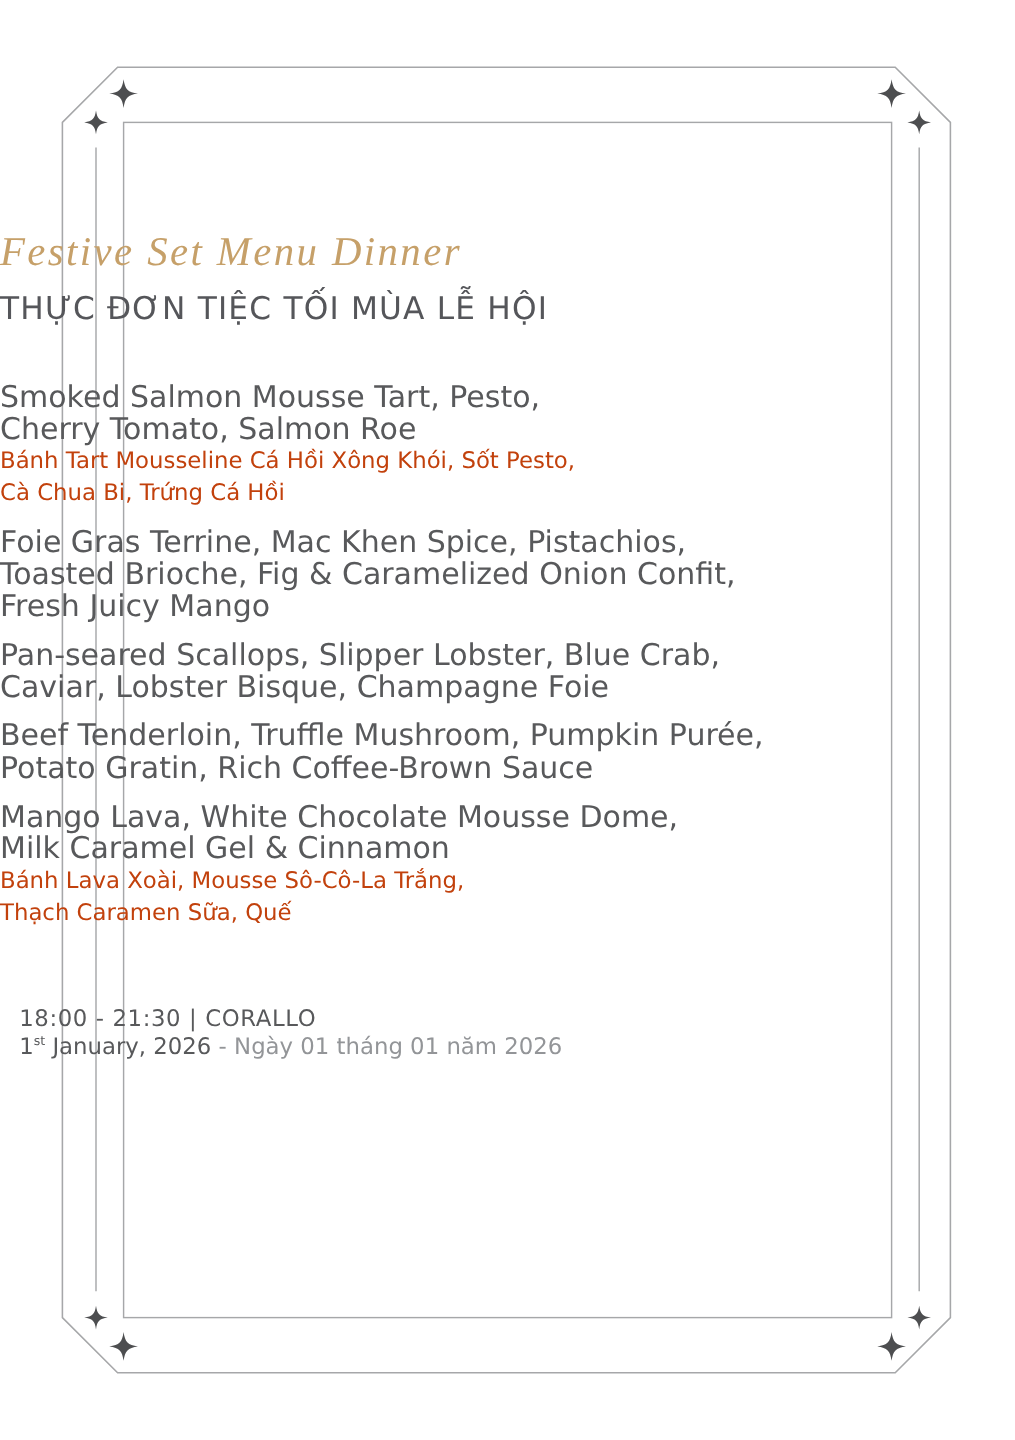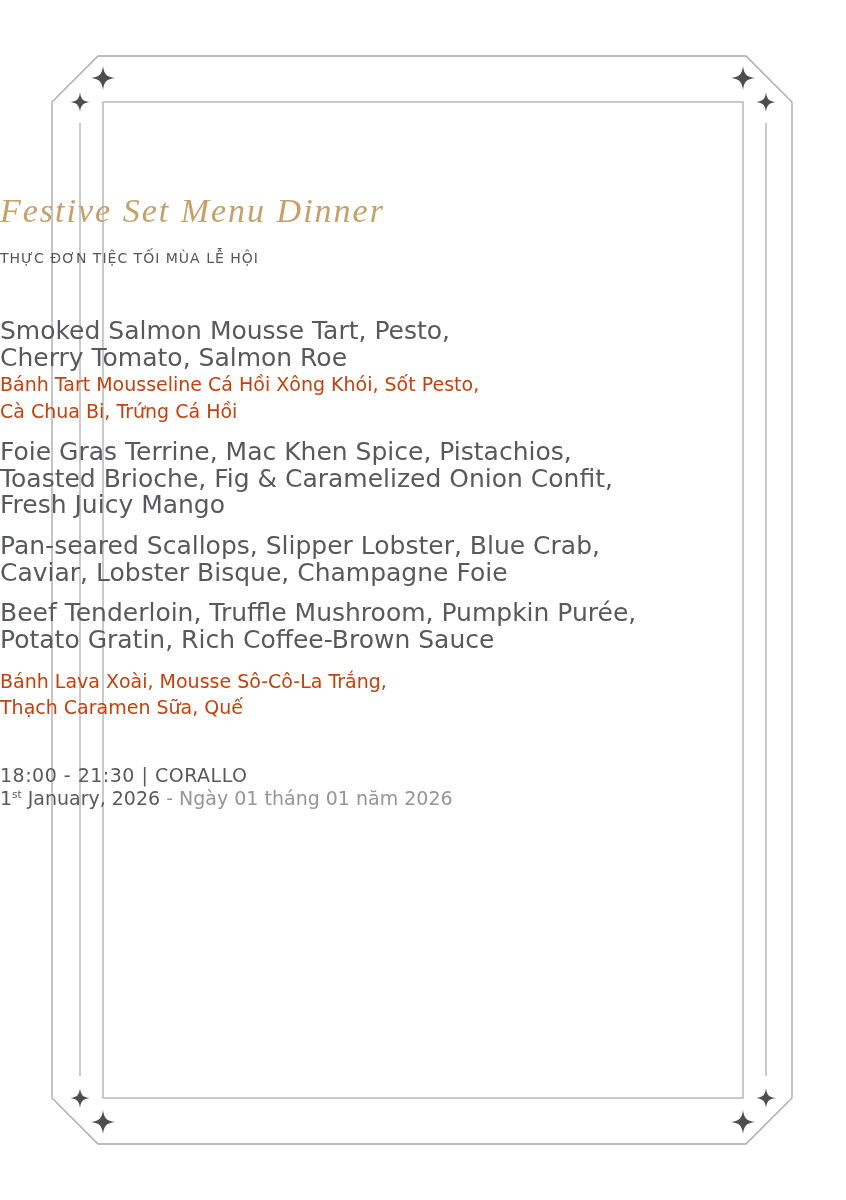--- a/index.html
+++ b/index.html
@@ -35,21 +35,21 @@
     font-family: "Liberation Serif", "DejaVu Serif", serif;
     font-style: italic;
     font-weight: 400;
     font-size: 34px;
     line-height: 38px;
     letter-spacing: 2px;
     color: #C6A069;
   }
   .subtitle {
     margin-top: 14px;
-    font-size: 14px;
+    font-size: 26px;
     line-height: 28px;
     letter-spacing: 1px;
     color: #55565A;
   }
   .courses {
     margin-top: 46px;
   }
   .course {
     margin-bottom: 14px;
   }
@@ -59,21 +59,22 @@
     line-height: 26.7px;
     color: #58595B;
   }
   .course-vi {
     white-space: pre-line;
     font-size: 19px;
     line-height: 26.7px;
     color: #c2410c;
   }
   .footer {
-    margin-top: 43px;
+    margin-top: 63px;
+    padding-left: 16px;
   }
   .footer-line1 {
     font-size: 19px;
     line-height: 23px;
     color: #58595B;
     letter-spacing: 0.5px;
   }
   .footer-line2 {
     font-size: 19px;
     line-height: 23px;
@@ -141,20 +142,22 @@
         <div class="course-en">Pan-seared Scallops, Slipper Lobster, Blue Crab,
 Caviar, Lobster Bisque, Champagne Foie</div>
       </div>
 
       <div class="course">
         <div class="course-en">Beef Tenderloin, Truffle Mushroom, Pumpkin Purée,
 Potato Gratin, Rich Coffee-Brown Sauce</div>
       </div>
 
       <div class="course">
+        <div class="course-en">Mango Lava, White Chocolate Mousse Dome,
+Milk Caramel Gel &amp; Cinnamon</div>
         <div class="course-vi">Bánh Lava Xoài, Mousse Sô-Cô-La Trắng,
 Thạch Caramen Sữa, Quế</div>
       </div>
 
     </div>
 
     <div class="footer">
       <div class="footer-line1"><span>18:00 - 21:30</span><span> | </span><span>CORALLO</span></div>
       <div class="footer-line2"><span>1</span><sup class="ordinal">st</sup><span> January, 2026</span><span class="light"> - Ngày 01 tháng 01 năm 2026</span></div>
     </div>

